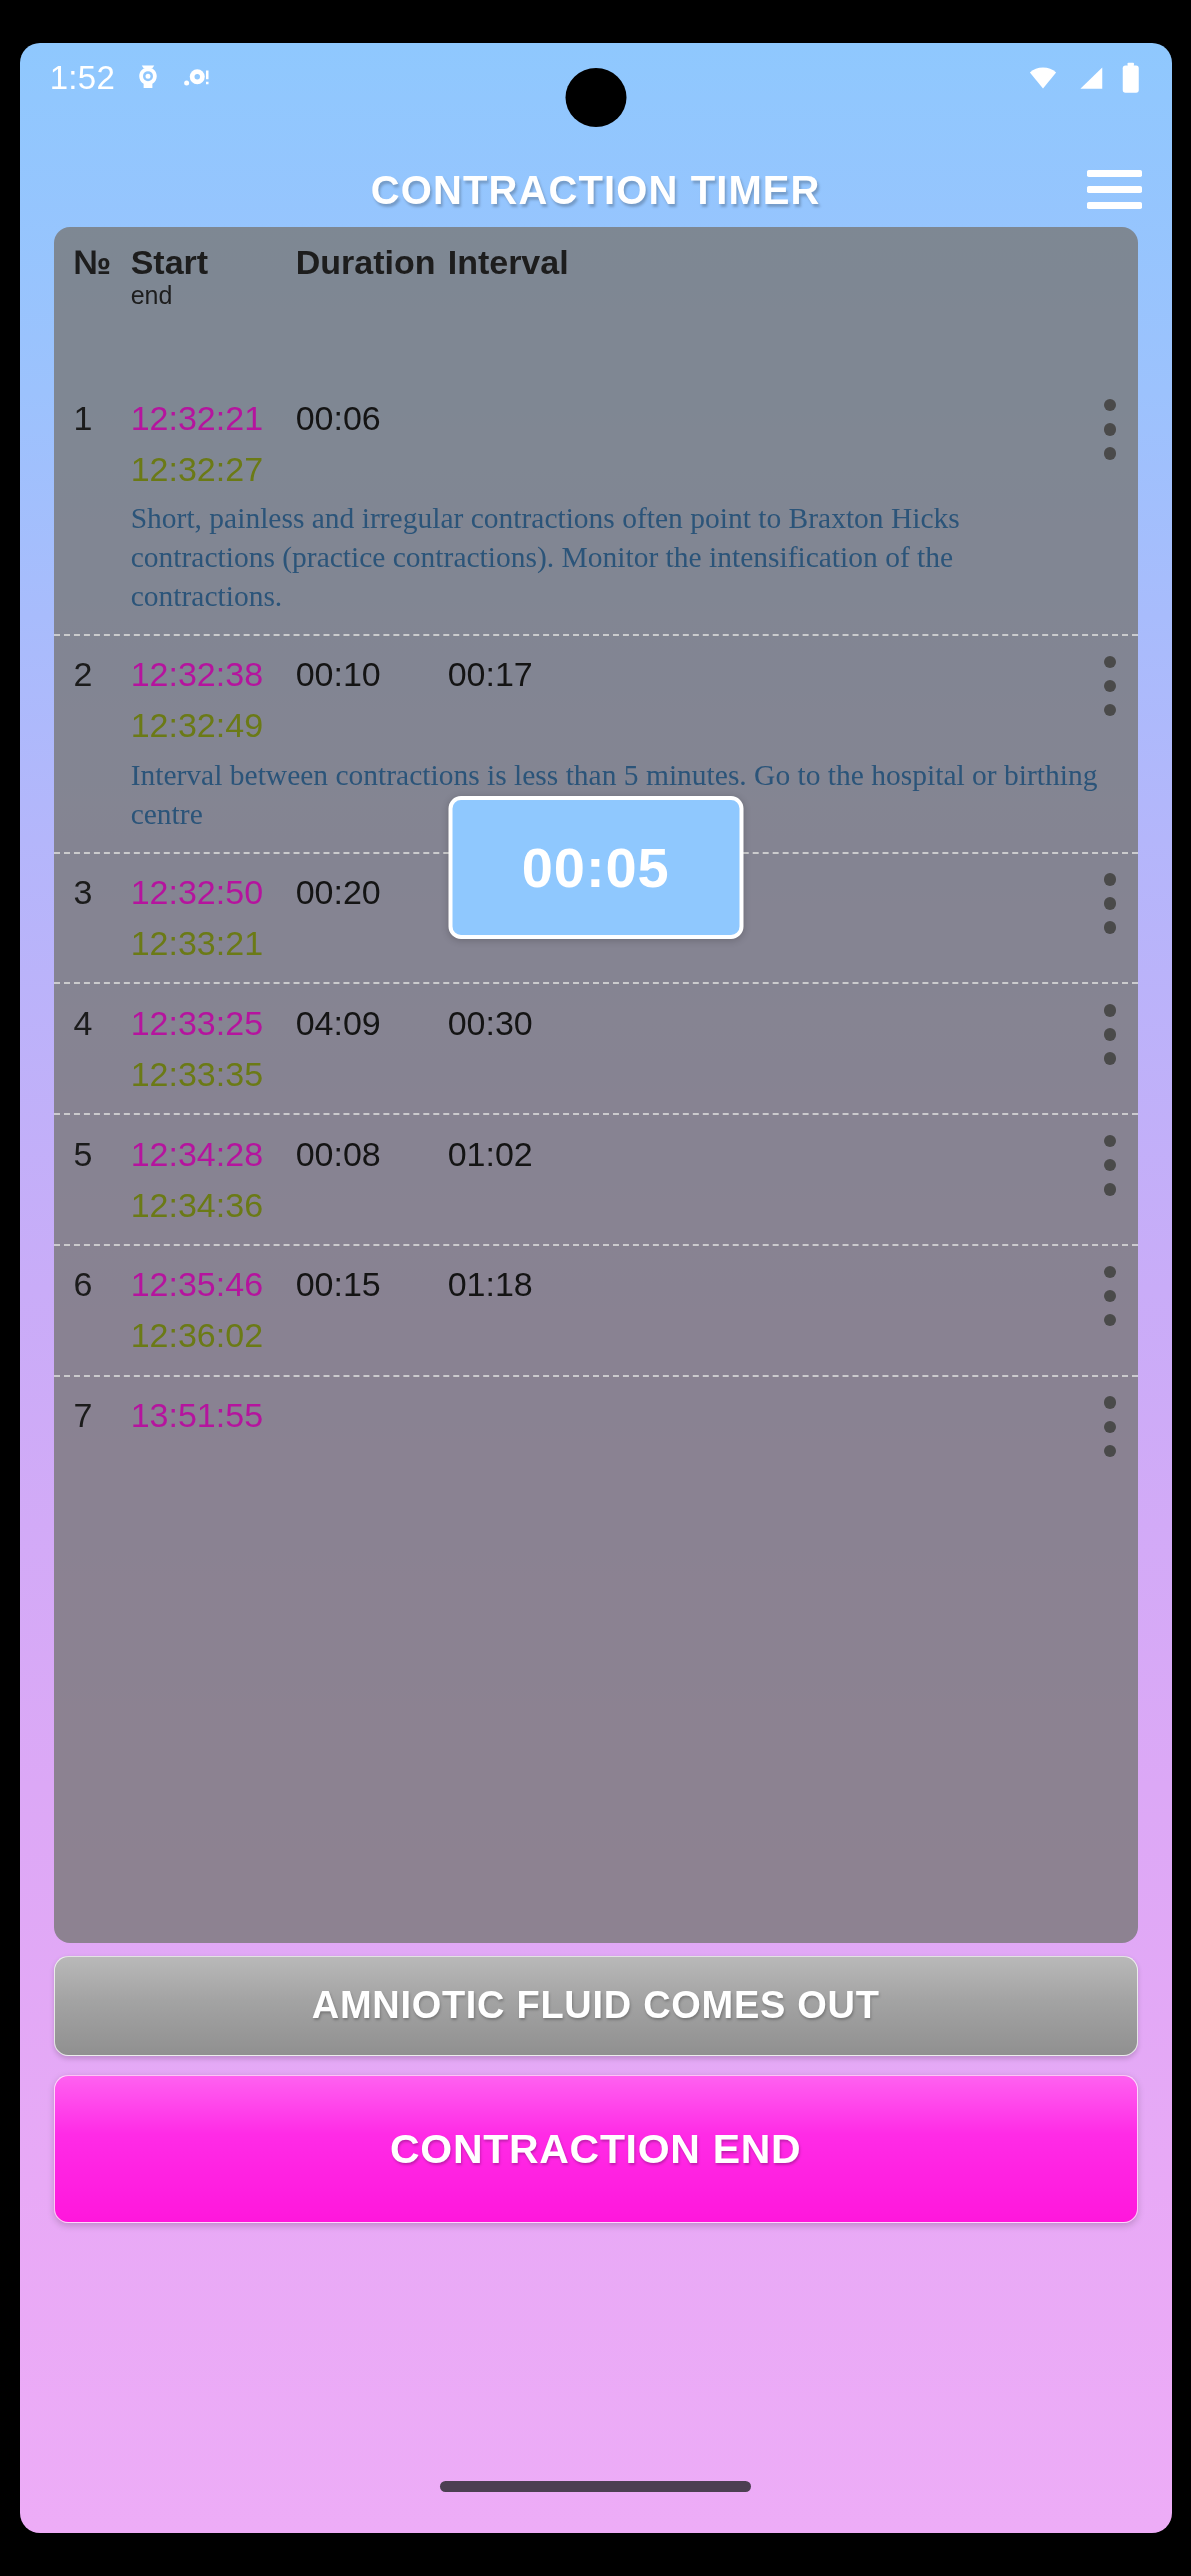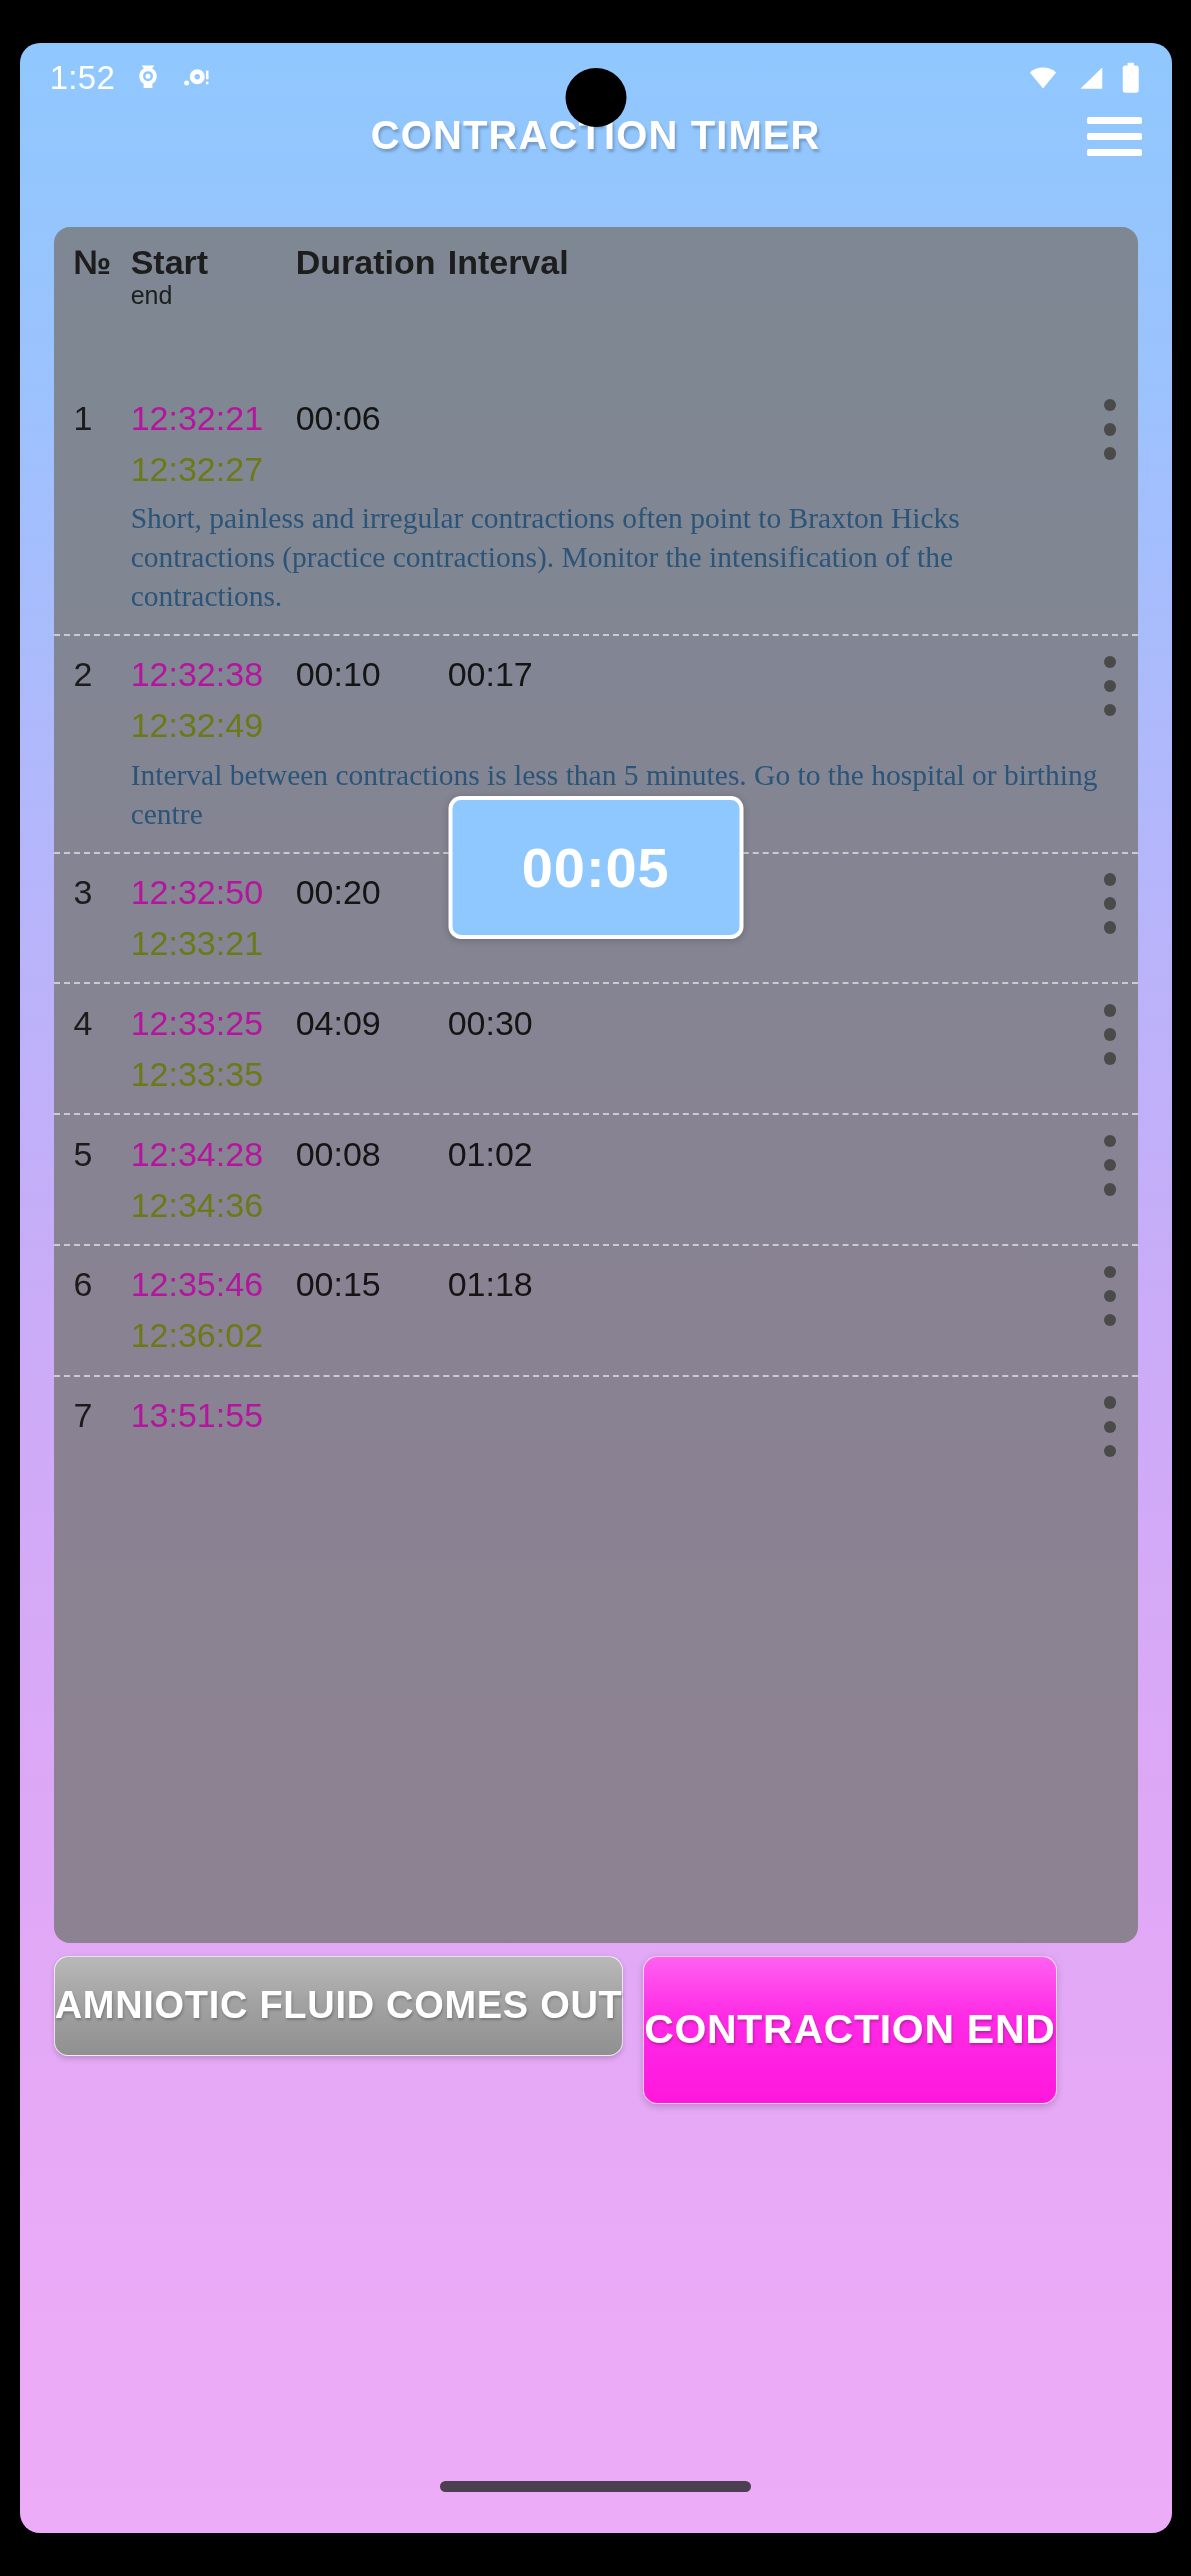--- a/index.html
+++ b/index.html
@@ -83,21 +83,21 @@
     display: flex;
     align-items: center;
     gap: 12.5px;
   }
 
   
   #app-bar {
     position: relative;
     flex: 0 0 100px;
     display: flex;
-    align-items: flex-start;
+    align-items: flex-end;
     padding: 0 30px;
   }
   #app-title {
     position: absolute;
     left: 0; right: 0;
     text-align: center;
     font-size: 40px;
     font-weight: bold;
     color: #ffffff;
     letter-spacing: 1.1px;
@@ -242,20 +242,21 @@
     color: #ffffff;
     letter-spacing: 0.9px;
     line-height: 1;
     text-align: right;
   }
 
   
   #actions {
     padding: 12.5px 34px 0 34px;
     display: flex;
+    flex-direction: column;
     gap: 19.7px;
   }
   .btn {
     border-radius: 14.3px;
     border: 1.8px solid rgba(255,255,255,0.75);
     display: flex;
     align-items: center;
     justify-content: center;
     color: #ffffff;
     font-weight: bold;

